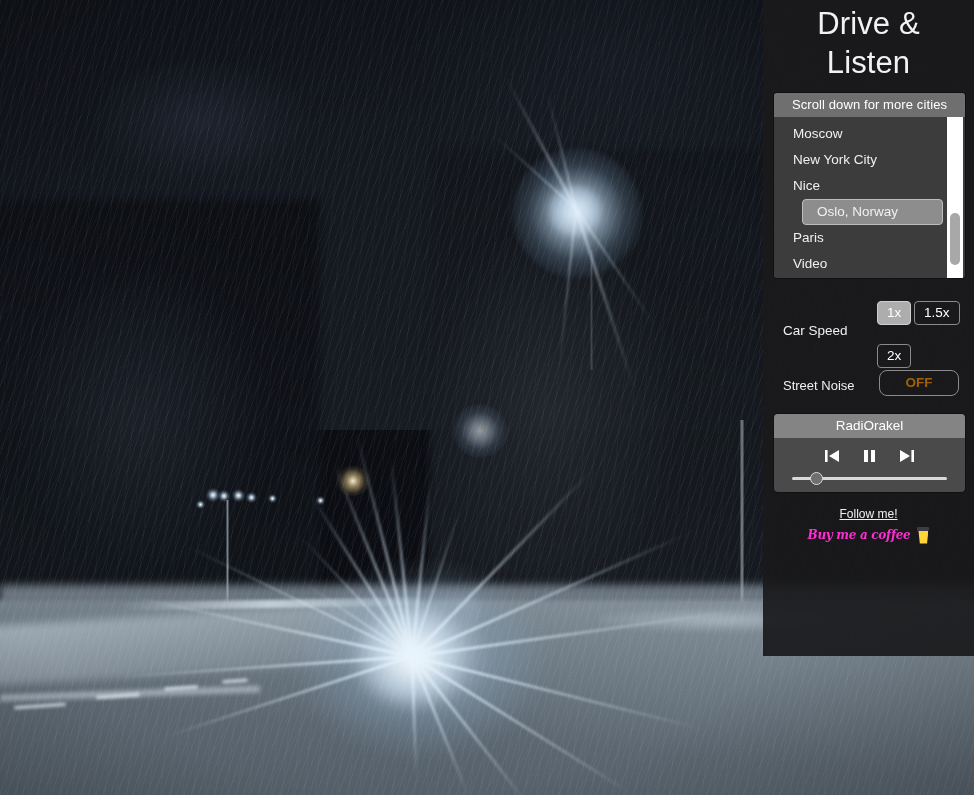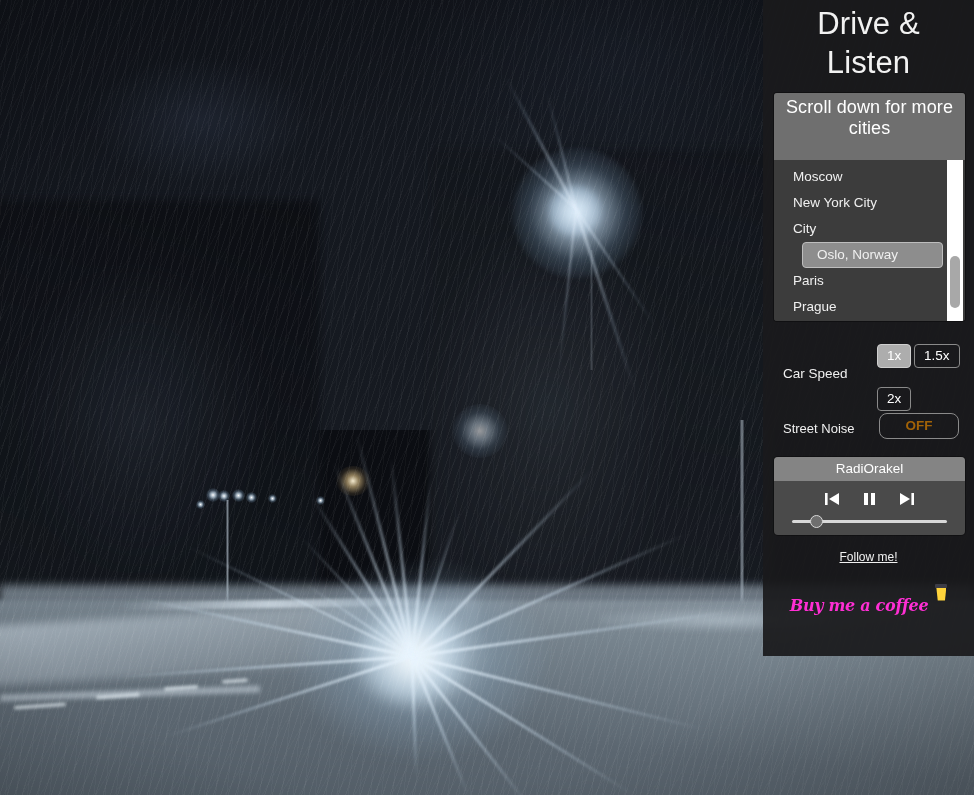--- a/index.html
+++ b/index.html
@@ -220,23 +220,23 @@
   .city-panel {
     margin: 11px 9px 0 11px;
     border-radius: 3px;
     overflow: hidden;
     background: #3c3c3c;
     box-shadow: 0 0 0 1px rgba(0,0,0,0.35);
   }
   .city-panel-header {
     background: #6f6f6f;
     color: #fff;
-    font-size: 18px;
+    font-size: 13px;
     text-align: center;
-    padding: 4px 0 21px 0;
+    padding: 4px 0 5px 0;
     letter-spacing: 0.1px;
   }
   .city-listbox {
     position: relative;
     height: 161px;
     background: #3c3c3c;
     padding: 4px 0 0 0;
     overflow: hidden;
   }
   .city-item {
@@ -399,27 +399,26 @@
   }
   .coffee-row {
     display: flex;
     align-items: center;
     justify-content: center;
     gap: 7px;
     line-height: 22px;
   }
   .coffee-text {
     color: #ff2ed4;
-    font-size: 16px;
+    font-size: 12px;
     font-style: italic;
     font-weight: bold;
     font-family: "DejaVu Serif", serif;
     letter-spacing: -0.3px;
     cursor: pointer;
-    margin-top: 28px;
   }
   .coffee-cup {
     width: 12px; height: 17px;
     position: relative;
   }
   .coffee-cup .lid {
     position: absolute; left: 0; top: 0;
     width: 12px; height: 4px; border-radius: 1px;
     background: #3c3c46;
   }
@@ -510,24 +509,24 @@
     <div class="app-title">
       <div>Drive &amp;</div>
       <div>Listen</div>
     </div>
 
     <div class="city-panel">
       <div class="city-panel-header">Scroll down for more cities</div>
       <div class="city-listbox">
         <div class="city-item">Moscow</div>
         <div class="city-item">New York City</div>
-        <div class="city-item">City</div>
+        <div class="city-item">Nice</div>
         <div class="city-item selected">Oslo, Norway</div>
         <div class="city-item">Paris</div>
-        <div class="city-item">Prague</div>
+        <div class="city-item">Video</div>
         <div class="city-item">Rio De Janeiro</div>
 
         <div class="list-scrollbar">
           <div class="list-scrollbar-thumb"></div>
         </div>
       </div>
     </div>
 
     <div class="speed-block">
       <div class="speed-label">Car Speed</div>

